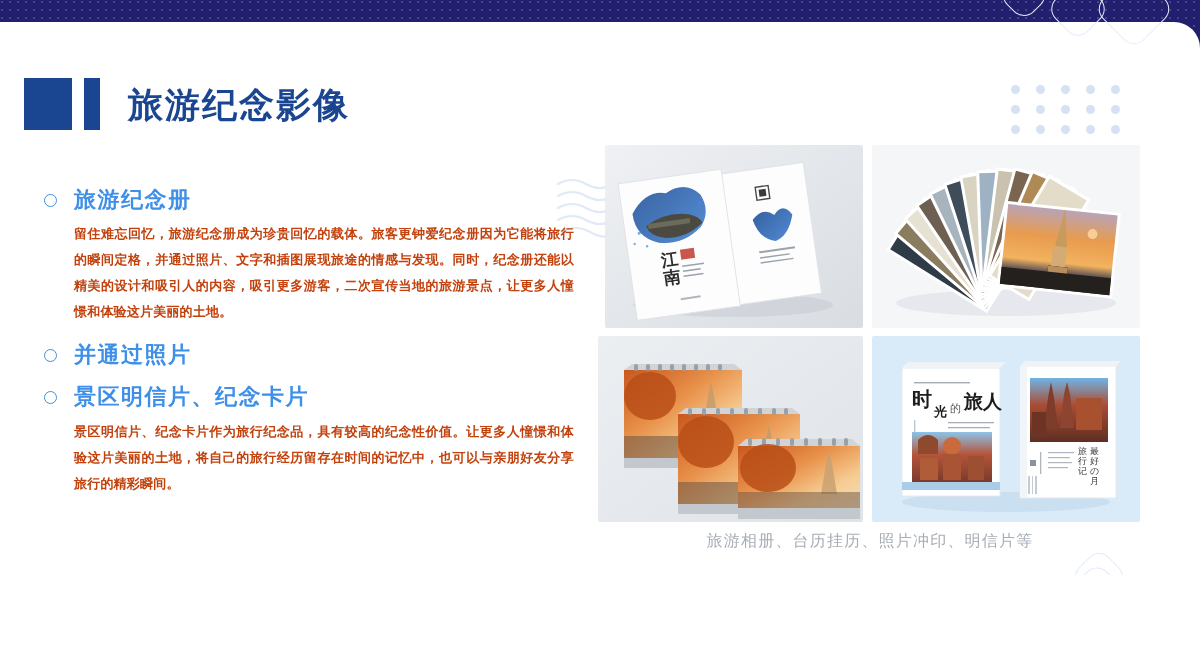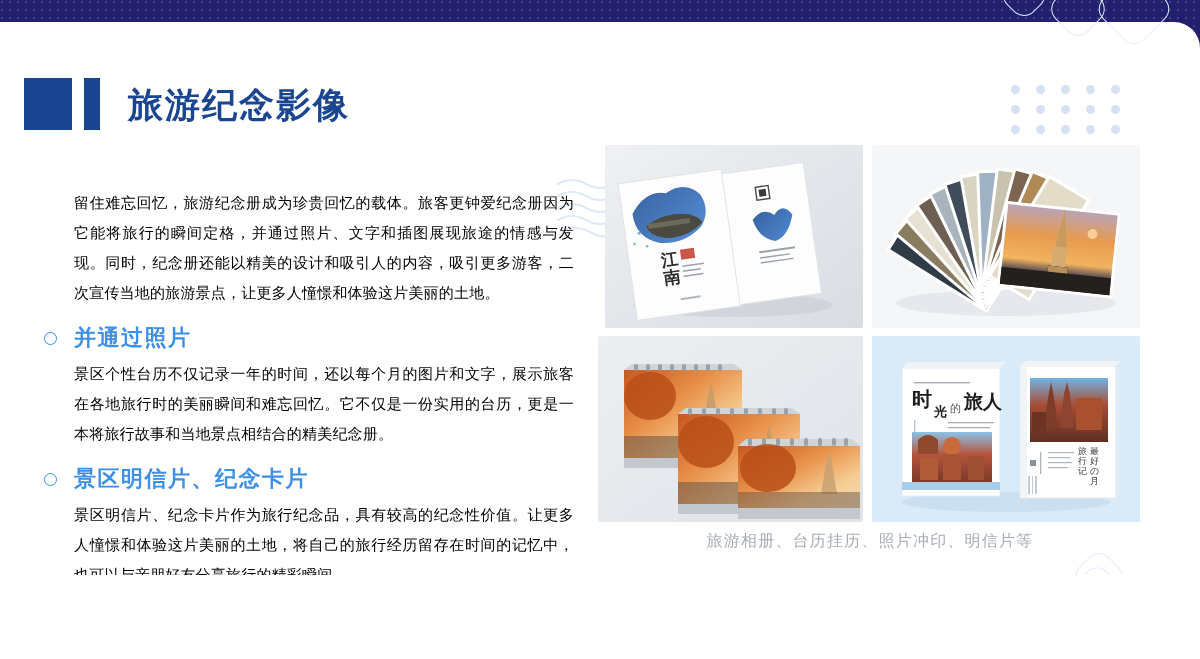--- a/index.html
+++ b/index.html
@@ -154,26 +154,27 @@
     margin-left: 17px;
     font-size: 22px;
     font-weight: bold;
     color: #3d8fe8;
     letter-spacing: 1.5px;
     line-height: 1.1;
     white-space: nowrap;
   }
   .sec-body {
     margin-left: 30px;
-    font-size: 15px;
+    font-size: 13px;
     line-height: 2.0;
-    color: #000000;
+    color: #c2410c;
     letter-spacing: 0.2px;
     text-align: justify;
     width: 500px;
+    font-weight: bold;
   }
 
   
   .img-grid {
     position: absolute;
     left: 598px;
     top: 145px;
     width: 544px;
     height: 377px;
   }
@@ -252,29 +253,32 @@
 
   <div class="title-row">
     <div class="title-block-lg"></div>
     <div class="title-block-sm"></div>
     <div class="title-text">旅游纪念影像</div>
   </div>
 
   <div class="content-col">
 
     <div class="section">
+      <div class="sec-head">
+        <span class="bullet-circle"></span>
+        <span class="sec-title">旅游纪念册</span>
+      </div>
       <div class="sec-body">留住难忘回忆，旅游纪念册成为珍贵回忆的载体。旅客更钟爱纪念册因为它能将旅行的瞬间定格，并通过照片、文字和插图展现旅途的情感与发现。同时，纪念册还能以精美的设计和吸引人的内容，吸引更多游客，二次宣传当地的旅游景点，让更多人憧憬和体验这片美丽的土地。</div>
     </div>
 
     <div class="section">
       <div class="sec-head">
         <span class="bullet-circle"></span>
         <span class="sec-title">并通过照片</span>
       </div>
-      <div class="sec-body">景区个性台历不仅记录一年的时间，还以每个月的图片和文字，展示旅客在各地旅行时的美丽瞬间和难忘回忆。它不仅是一份实用的台历，更是一本将旅行故事和当地景点相结合的精美纪念册。</div>
     </div>
 
     <div class="section">
       <div class="sec-head">
         <span class="bullet-circle"></span>
         <span class="sec-title">景区明信片、纪念卡片</span>
       </div>
       <div class="sec-body">景区明信片、纪念卡片作为旅行纪念品，具有较高的纪念性价值。让更多人憧憬和体验这片美丽的土地，将自己的旅行经历留存在时间的记忆中，也可以与亲朋好友分享旅行的精彩瞬间。</div>
     </div>
 

